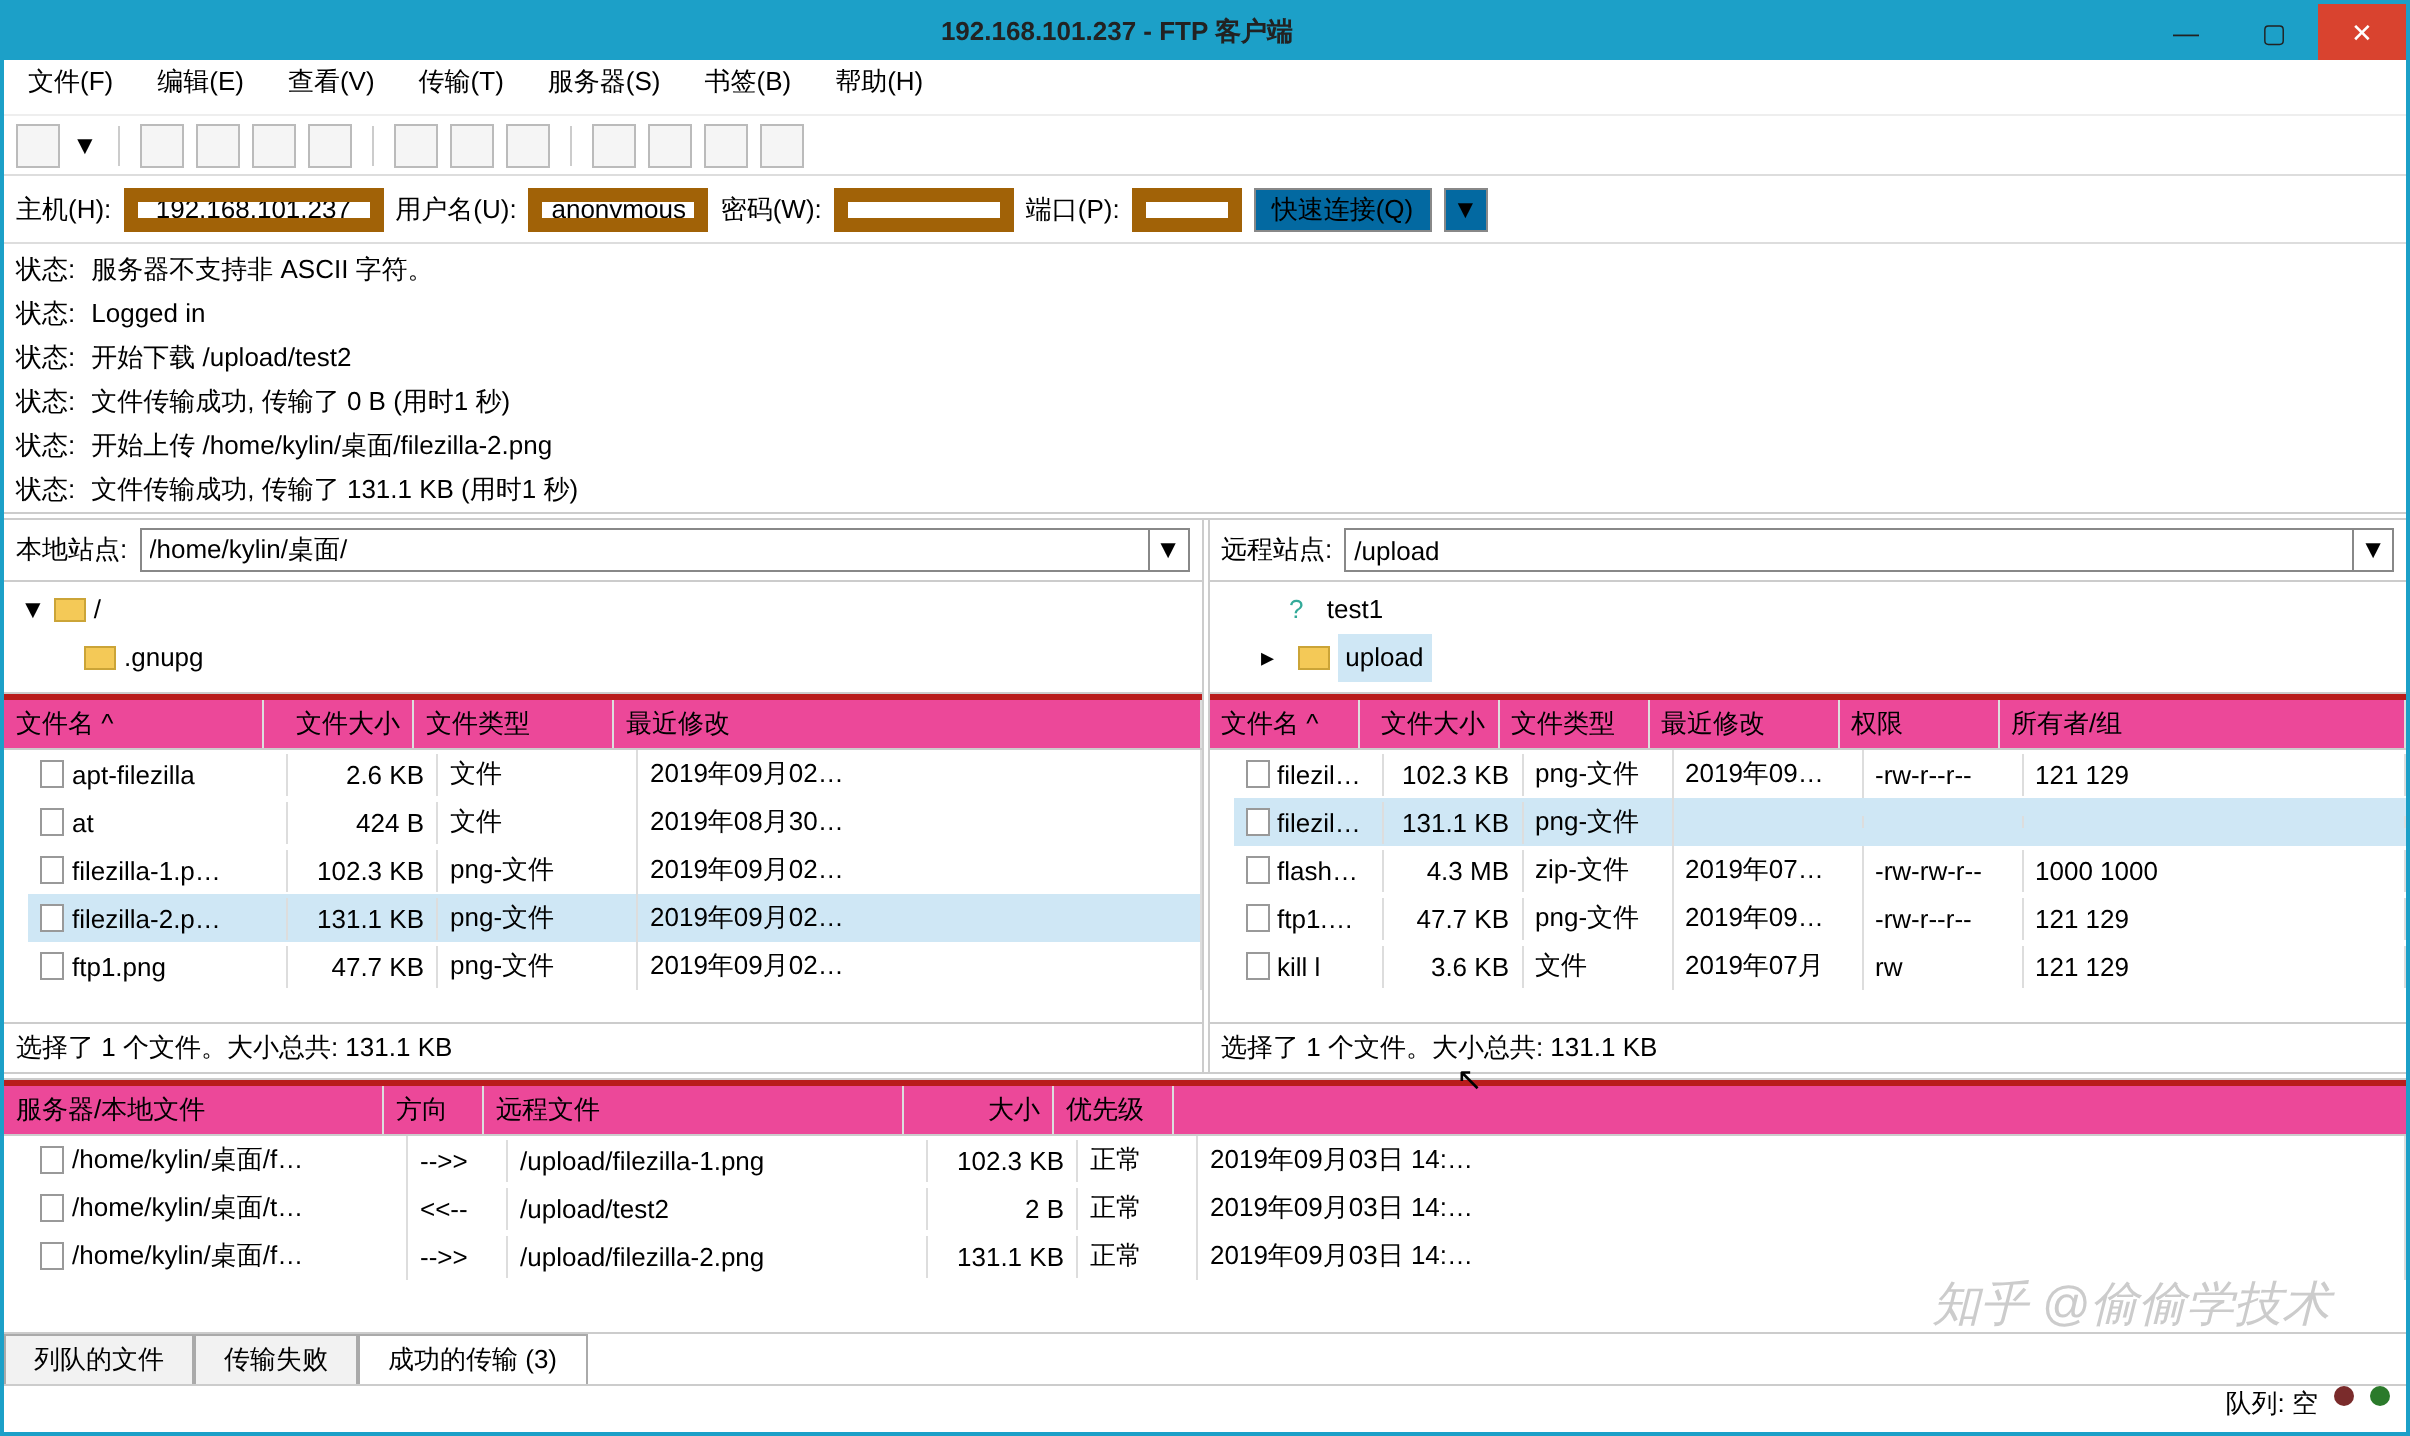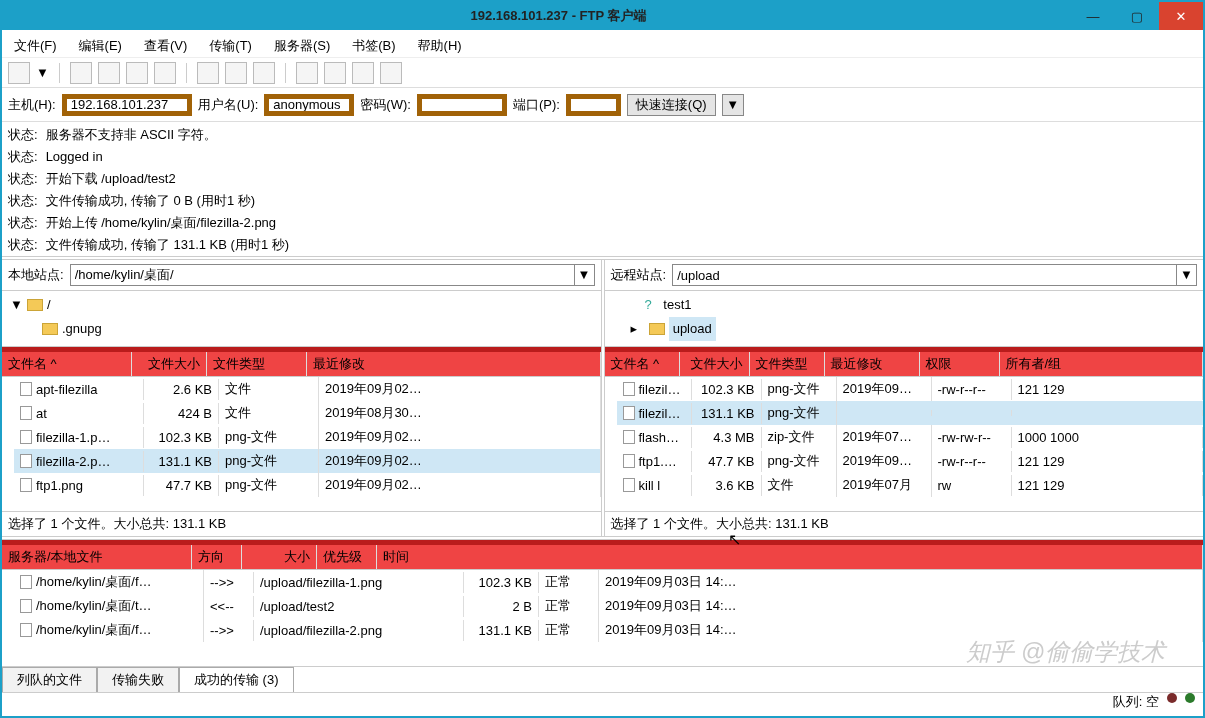--- a/index.html
+++ b/index.html
@@ -3,43 +3,43 @@
 <meta charset="utf-8">
 <style>
   * { box-sizing: border-box; margin: 0; padding: 0; font-family: "Microsoft YaHei", "SimSun", Arial, sans-serif; font-size: 13px; }
   html, body { width: 1205px; height: 718px; overflow: hidden; background: #fff; }
   .window { border: 2px solid #1ca0c8; width: 1205px; height: 718px; display: flex; flex-direction: column; }
   .titlebar { background: #1ca0c8; height: 28px; display: flex; align-items: center; color: #222; }
   .titlebar .title { flex: 1; text-align: center; font-weight: bold; }
   .titlebar .btns { display: flex; height: 100%; }
   .titlebar .btn { width: 44px; height: 100%; display: flex; align-items: center; justify-content: center; color: #222; }
   .titlebar .btn.close { background: #d9432f; color: #fff; }
-  .menubar { height: 28px; display: flex; align-items: flex-end; padding: 0 8px; gap: 14px; background: #fff; border-bottom: 1px solid #eee; }
+  .menubar { height: 28px; display: flex; align-items: flex-start; padding: 0 8px; gap: 14px; background: #fff; border-bottom: 1px solid #eee; }
   .menubar span { padding: 2px 4px; }
   .toolbar { height: 30px; display: flex; align-items: center; padding: 0 6px; gap: 6px; border-bottom: 1px solid #ddd; }
   .toolbar .tb { width: 22px; height: 22px; border: 1px solid #bbb; background: #f5f5f5; }
   .toolbar .sep { width: 1px; height: 20px; background: #ccc; margin: 0 4px; }
   .connbar { height: 34px; display: flex; align-items: center; padding: 0 6px; gap: 6px; border-bottom: 1px solid #ddd; }
-  .connbar input { border: 5px solid #a16207; height: 22px; padding: 0 4px; }
-  .connbar button { border: 1px solid #888; height: 22px; padding: 0 8px; background: #e5e5e5; }
+  .connbar input { border: 7px solid #a16207; height: 22px; padding: 0 4px; text-align: center; }
+  .connbar button { border: 1px solid #888; height: 22px; padding: 0 8px; background: #0369a1; }
   .log { height: 138px; border-bottom: 4px double #ccc; padding: 2px 6px; overflow: hidden; line-height: 22px; }
   .log .row { display: flex; gap: 8px; }
   .panes { display: flex; height: 280px; border-bottom: 4px double #ccc; }
   .pane { flex: 1; display: flex; flex-direction: column; border-right: 4px double #ccc; }
   .pane:last-child { border-right: none; }
   .pathbar { display: flex; align-items: center; padding: 4px 6px; gap: 6px; border-bottom: 1px solid #ccc; }
   .pathbar .combo { flex: 1; display: flex; }
   .pathbar input { flex: 1; border: 1px solid #888; height: 22px; padding: 0 4px; }
   .pathbar .drop { width: 20px; border: 1px solid #888; border-left: none; text-align: center; height: 22px; line-height: 20px; }
   .tree { height: 56px; padding: 2px 8px; line-height: 24px; border-bottom: 1px solid #ccc; overflow: hidden; }
   .tree .node { display: flex; align-items: center; gap: 4px; }
   .tree .sel { background: #cfe7f5; display: inline-block; padding: 0 4px; }
   .icon-folder { width: 16px; height: 12px; background: #f4c957; border: 1px solid #cba437; display: inline-block; }
   .icon-file { width: 12px; height: 14px; border: 1px solid #999; background: #fff; display: inline-block; }
-  .listhead { display: flex; background: #ef4444; border-top: 5px solid #b91c1c; border-bottom: 1px solid #ccc; }
+  .listhead { display: flex; background: #ec4899; border-top: 3px solid #b91c1c; border-bottom: 1px solid #ccc; }
   .listhead .col, .listrow .col { padding: 3px 6px; border-right: 1px solid #ddd; overflow: hidden; white-space: nowrap; text-overflow: ellipsis; }
   .listbody { flex: 1; overflow: hidden; }
   .listrow { display: flex; align-items: center; margin-left: 12px; }
   .listrow.selected { background: #cfe7f5; }
   .listrow .col:first-child { display: flex; align-items: center; gap: 4px; }
   .statusline { padding: 3px 6px; border-top: 1px solid #ccc; }
   .queue { flex: 1; display: flex; flex-direction: column; min-height: 0; }
   .qbody { flex: 1; overflow: hidden; }
   .tabs { display: flex; border-top: 1px solid #ccc; }
   .tabs .tab { border: 1px solid #aaa; border-bottom: none; padding: 3px 14px; background: #f2f2f2; }
@@ -259,23 +259,23 @@
           </div>
         </div>
       <div class="statusline">选择了 1 个文件。大小总共: 131.1 KB</div>
     </div>
   </div>
 
   <div class="queue">
     <div class="listhead">
       <div class="col" style="width:190px">服务器/本地文件</div>
       <div class="col" style="width:50px">方向</div>
+      <div class="col" style="width:210px">远程文件</div>
       <div class="col right" style="width:75px">大小</div>
       <div class="col" style="width:60px">优先级</div>
-      <div class="col" style="flex:1">时间</div>
     </div>
     <div class="qbody" id="queue-list">
         <div class="listrow">
           <div class="col" style="width:190px"><span class="icon-file"></span>/home/kylin/桌面/f…</div>
           <div class="col" style="width:50px">--&gt;&gt;</div>
           <div class="col" style="width:210px">/upload/filezilla-1.png</div>
           <div class="col right" style="width:75px">102.3 KB</div>
           <div class="col" style="width:60px">正常</div>
           <div class="col" style="flex:1">2019年09月03日 14:…</div>
         </div>

